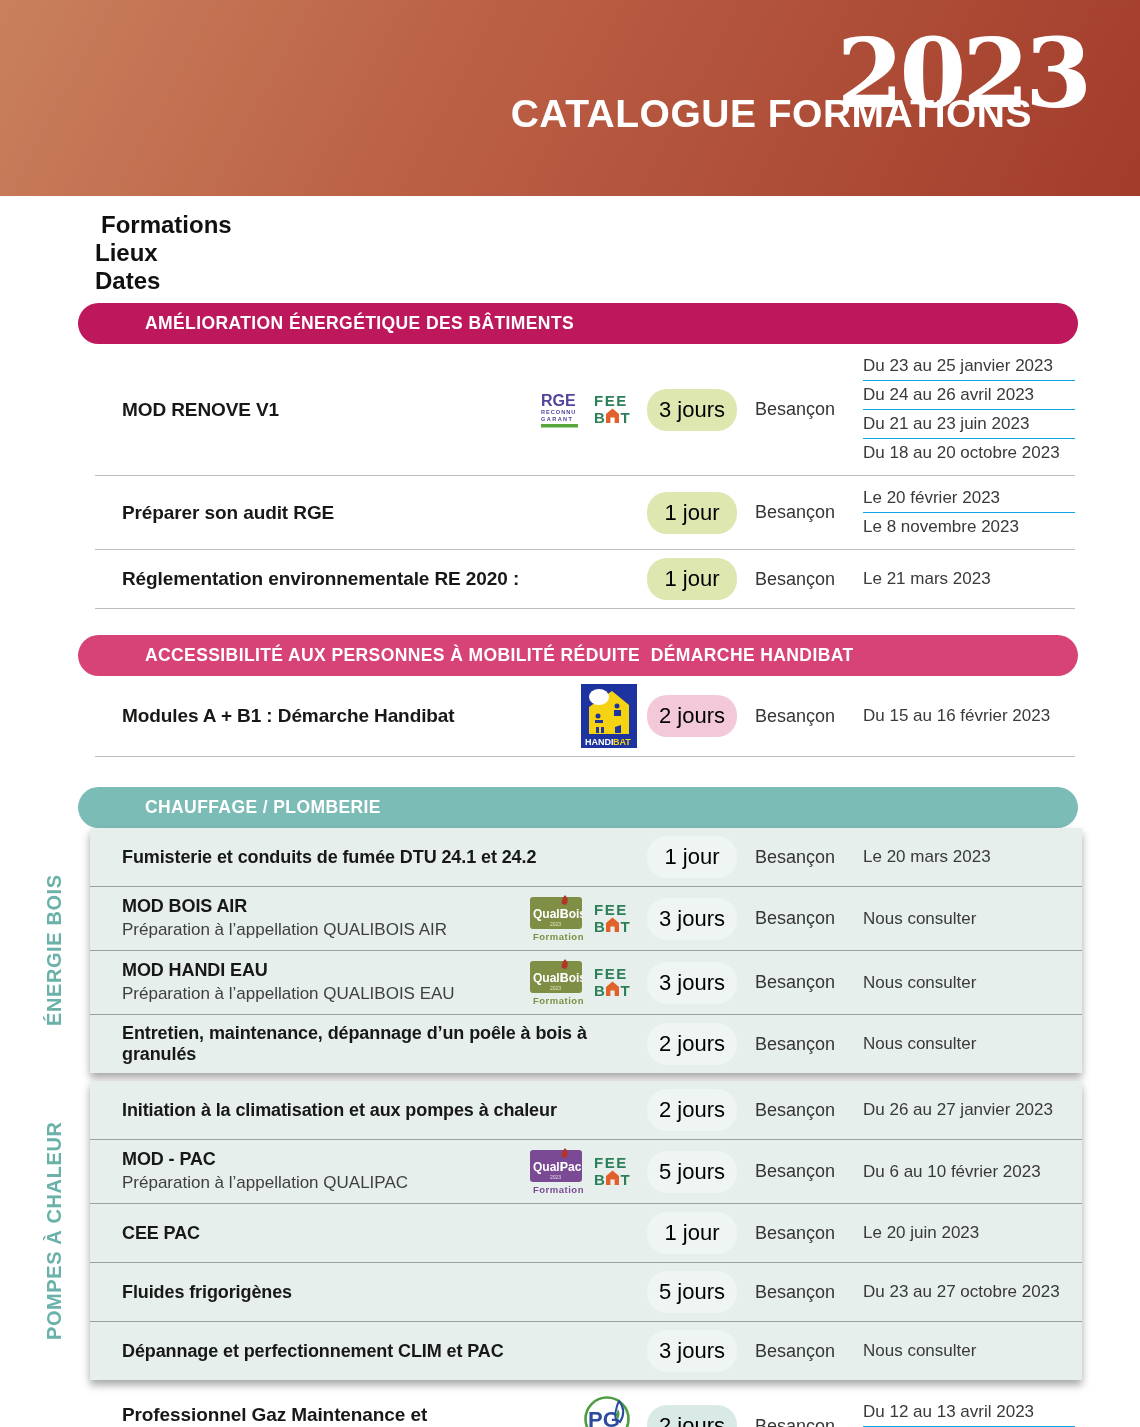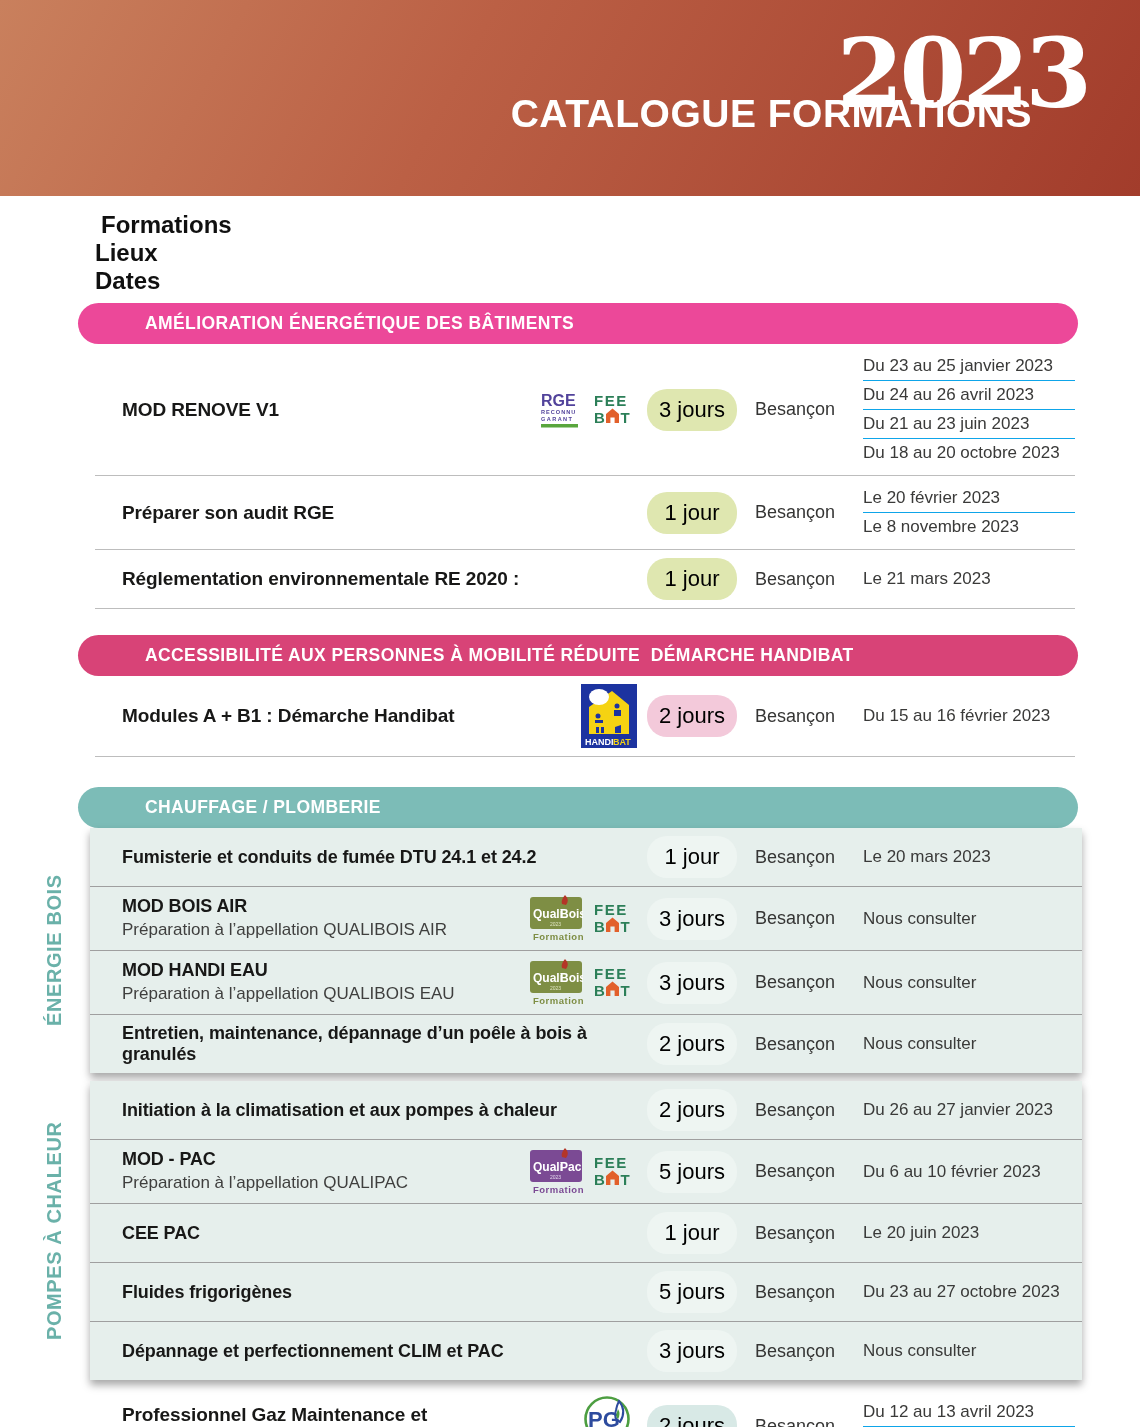--- a/index.html
+++ b/index.html
@@ -83,21 +83,21 @@
   <div class="hero-title">CATALOGUE FORMATIONS</div>
 </header>
 
 <div class="cols">
   <div class="cols-f">Formations</div>
   <div class="cols-l">Lieux</div>
   <div class="cols-d">Dates</div>
 </div>
 
 <div id="content">
-    <div class="banner" style="background: #ec4899;"><span>AMÉLIORATION ÉNERGÉTIQUE DES BÂTIMENTS</span></div>
+    <div class="banner" style="background: #be185d;"><span>AMÉLIORATION ÉNERGÉTIQUE DES BÂTIMENTS</span></div>
     <div class="rows-white">
       <div class="row">
         <div class="c-title">
           <div class="row-title">MOD RENOVE  V1</div>
         </div>
         <div class="c-logos">
           <svg width="42" height="38" viewBox="0 0 42 38">
     <text x="0" y="15" font-size="16" font-weight="bold" fill="#52439b">RGE</text>
     <text x="0" y="23" font-size="5.6" font-weight="bold" fill="#52439b" letter-spacing="1">RECONNU</text>
     <text x="0" y="30" font-size="5.6" font-weight="bold" fill="#52439b" letter-spacing="1.4">GARANT</text>

